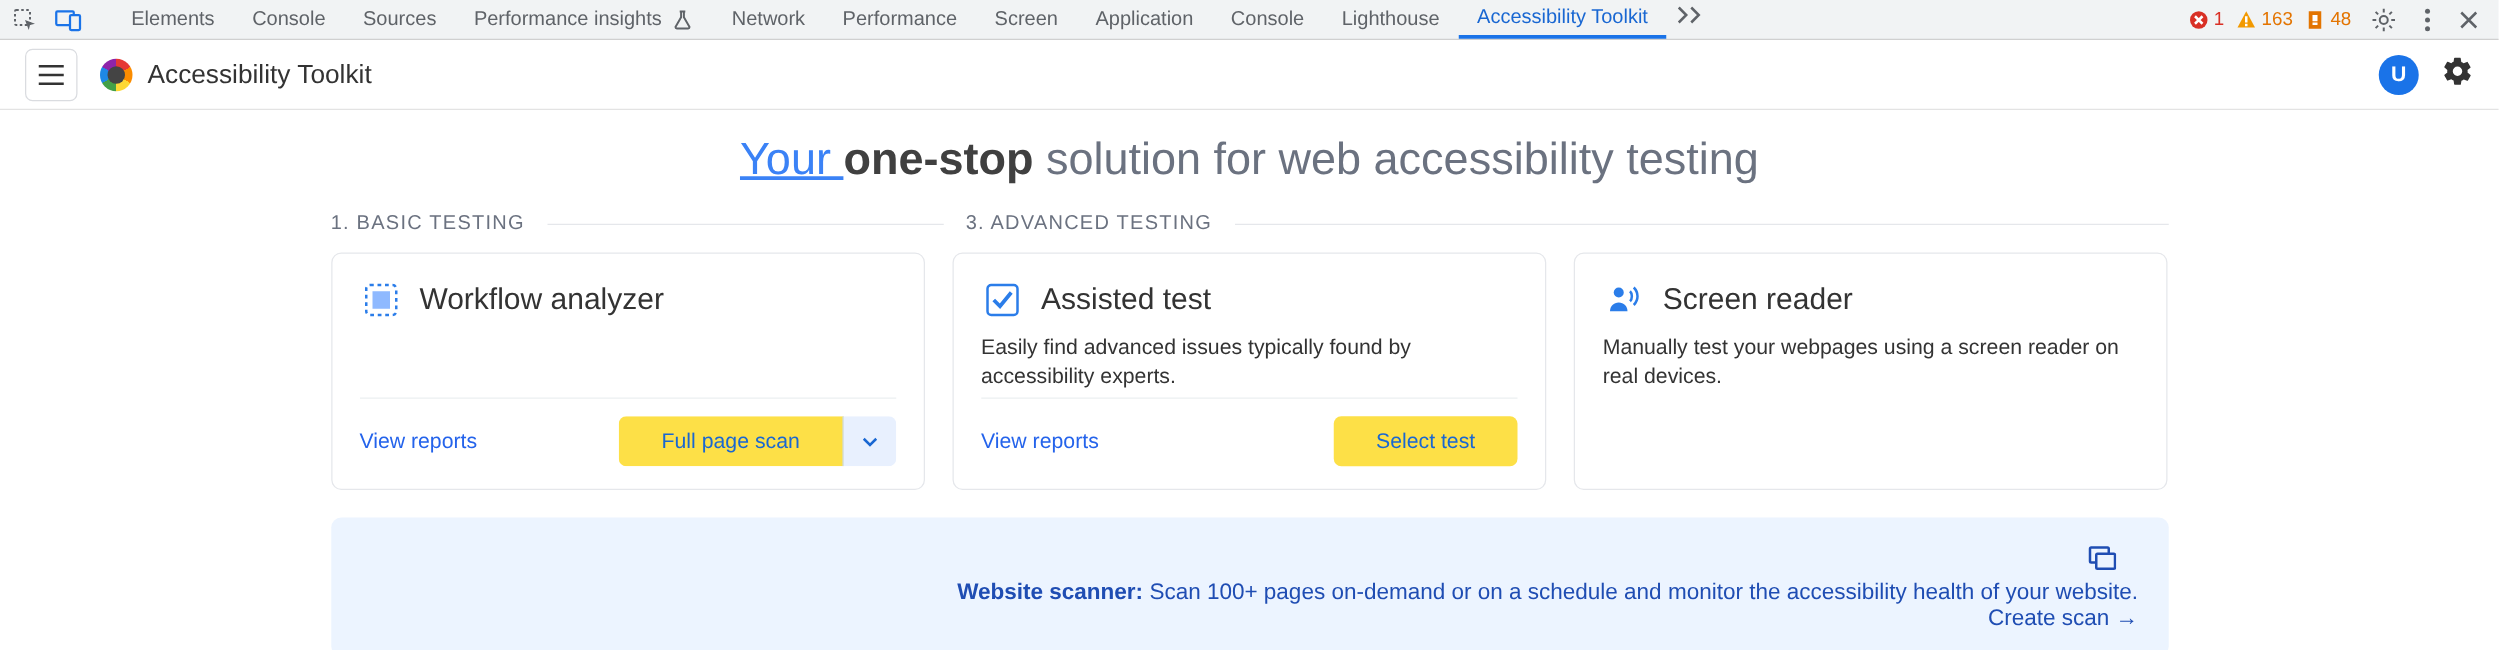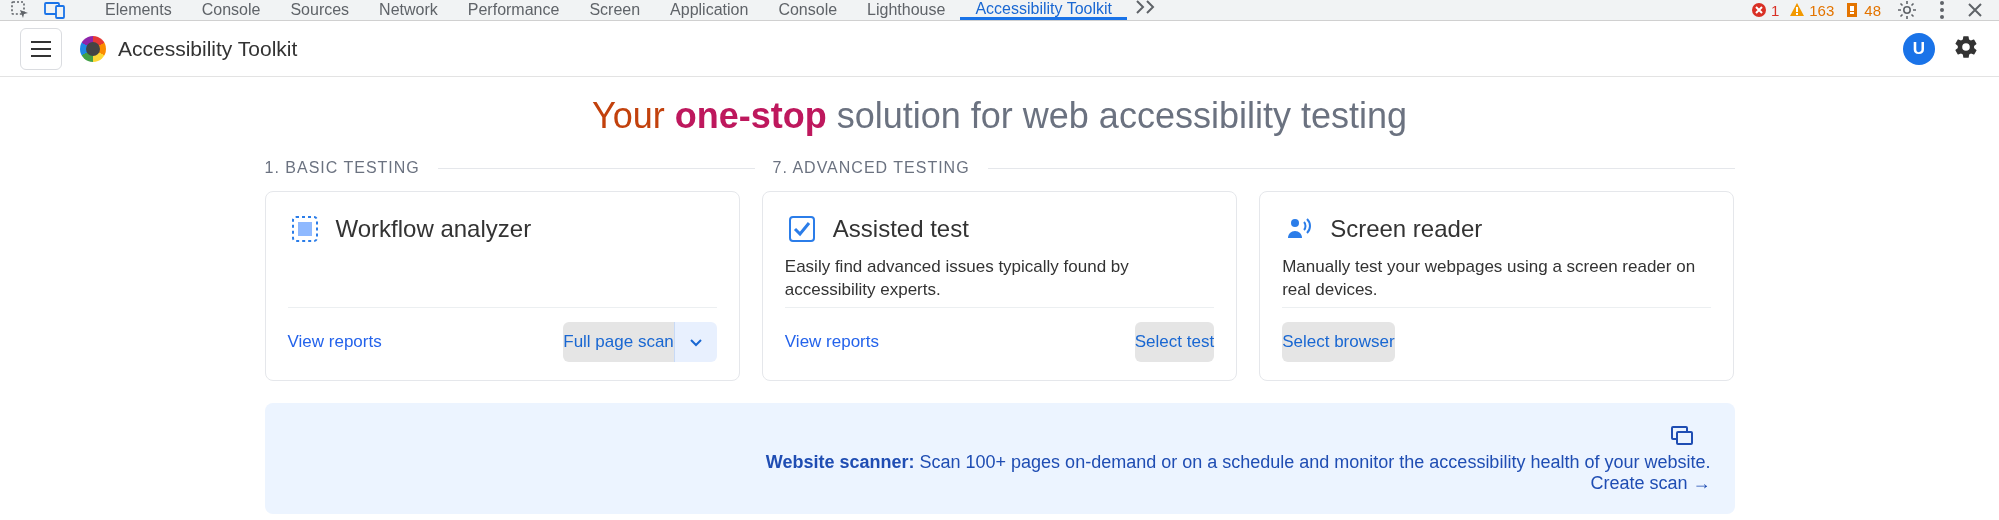--- a/index.html
+++ b/index.html
@@ -4,21 +4,21 @@
   <style>
     * { box-sizing: border-box; margin: 0; padding: 0; }
     body {
       font-family: -apple-system, BlinkMacSystemFont, "Segoe UI", Helvetica, Arial, sans-serif;
       width: 1999px;
       background: #fff;
       color: #333;
     }
     
     .devtools-bar {
-      height: 21px;
+      height: 32px;
       background: #f1f3f4;
       border-bottom: 1px solid #d0d0d0;
       display: flex;
       align-items: center;
       padding: 0 10px;
       gap: 0;
       font-size: 16px;
       color: #5f6368;
     }
     .devtools-left-icons {
@@ -104,22 +104,22 @@
     .main {
       padding: 18px 0 20px;
     }
     .headline {
       text-align:center;
       font-size:36px;
       font-weight:400;
       color:#6b7280;
       margin-bottom: 22px;
     }
-    .headline .emph { font-weight:700; color:#be185d; }
-    .headline .pre { color:#c2410c; }
+    .headline .emph { font-weight:700; color:#404040; }
+    .headline .pre { color:#3b82f6;text-decoration:underline; }
     .section-labels-row {
       display:flex;
       width:1470px;
       margin:0 auto 14px;
       align-items:center;
       font-size:16px;
       color:#6b7280;
       letter-spacing:1px;
       font-weight:500;
     }
@@ -151,23 +151,23 @@
     .card-desc { font-size:17px; line-height:1.35; color:#333; }
     .card-desc a { color:#2463eb; text-decoration:none; }
     .card-actions { margin-top:auto; display:flex; align-items:center; justify-content:space-between; padding-top:14px; border-top:1px solid #eceff1;}
     .link-btn { color:#2463eb; font-size:17px; background:none; border:none; cursor:pointer; }
     .btn-primary-light {
       display:flex; align-items:stretch;
       border-radius:6px; overflow:hidden;
     }
     .btn-primary-light .main-btn,
     .pill-btn {
-      background:#e5e5e5; color:#1967d2;
+      background:#fde047; color:#1967d2;
       border:none; font-size:17px;
-      padding:10px 0; cursor:pointer;
+      padding:10px 34px; cursor:pointer;
     }
     .btn-primary-light .main-btn { border-right:1px solid #c8daf6; }
     .btn-primary-light .caret-btn {
       background:#e8f0fe; color:#1967d2; border:none; width:42px;
       display:flex; align-items:center; justify-content:center; cursor:pointer;
     }
     .pill-btn { border-radius:6px; }
     
     .scanner-banner {
       width:1470px;
@@ -211,20 +211,26 @@
     <div class="devtools-tab">
         <span>Elements</span>
       </div>
     <div class="devtools-tab">
         <span>Console</span>
       </div>
     <div class="devtools-tab">
         <span>Sources</span>
       </div>
     <div class="devtools-tab">
+      <span>Performance insights</span>
+      <svg viewBox="0 0 16 16" width="16" height="16" stroke="#5f6368" fill="none" stroke-width="1.4">
+          <path d="M6 2h4M7 2v4l-4 7a1 1 0 0 0 1 1h8a1 1 0 0 0 1-1l-4-7V2"></path>
+        </svg>
+    </div>
+    <div class="devtools-tab">
         <span>Network</span>
       </div>
     <div class="devtools-tab">
         <span>Performance</span>
       </div>
     <div class="devtools-tab">
         <span>Screen</span>
       </div>
     <div class="devtools-tab">
         <span>Application</span>
@@ -314,21 +320,21 @@
   <h1 class="headline">
     <span class="pre">Your </span><span class="emph">one-stop</span><span> solution for web accessibility testing</span>
   </h1>
 
   <div class="section-labels-row">
     <div class="seg-basic">
       <span class="section-label">1. BASIC TESTING</span>
       <span class="rule"></span>
     </div>
     <div class="seg-adv">
-      <span class="section-label" style="padding-left:18px;">7. ADVANCED TESTING</span>
+      <span class="section-label" style="padding-left:18px;">3. ADVANCED TESTING</span>
       <span class="rule"></span>
     </div>
   </div>
 
   <div class="cards-row">
 
     <div class="card">
       <div class="card-head">
         <span class="card-icon">
           <svg width="30" height="30" viewBox="0 0 30 30">
@@ -374,24 +380,20 @@
           <svg width="30" height="30" viewBox="0 0 30 30" fill="#2b7de9">
               <circle cx="11" cy="9" r="4"></circle>
               <path d="M4 24c0-4 3-7 7-7s7 3 7 7Z"></path>
               <path d="M20 8c2 2 2 6 0 8" stroke="#2b7de9" fill="none" stroke-width="2"></path>
               <path d="M23 5c4 4 4 10 0 14" stroke="#2b7de9" fill="none" stroke-width="2"></path>
             </svg>
         </span>
         <span class="card-title">Screen reader</span>
       </div>
       <p class="card-desc">Manually test your webpages using a screen reader on real devices.</p>
-      <div class="card-actions">
-        <button class="pill-btn">Select browser</button>
-        <span></span>
-      </div>
     </div>
   </div>
 
   <div class="scanner-banner">
     <span class="banner-icon">
       <svg width="24" height="24" viewBox="0 0 24 24" fill="none" stroke="#1f4db3" stroke-width="2">
           <rect x="3" y="4" width="15" height="12" rx="1"></rect>
           <rect x="8" y="9" width="15" height="12" rx="1" fill="#ecf4ff"></rect>
         </svg>
     </span>

